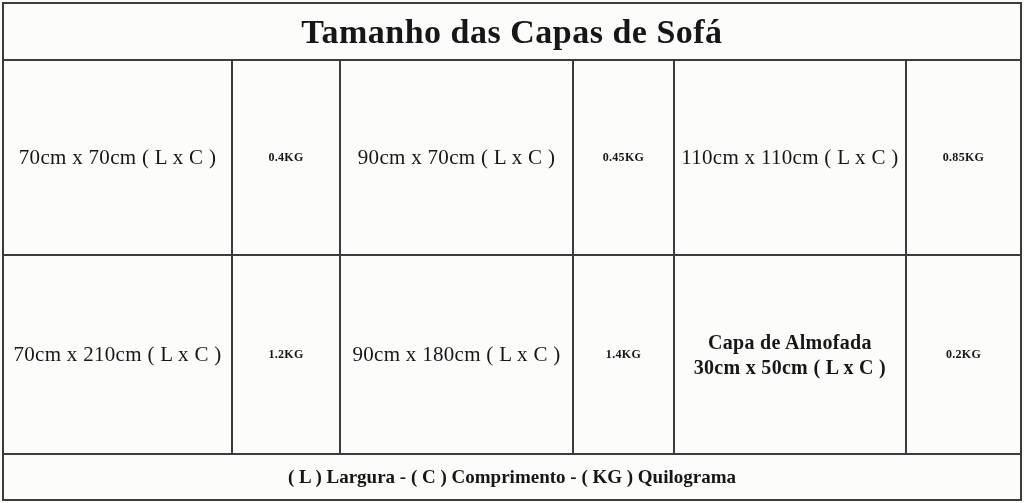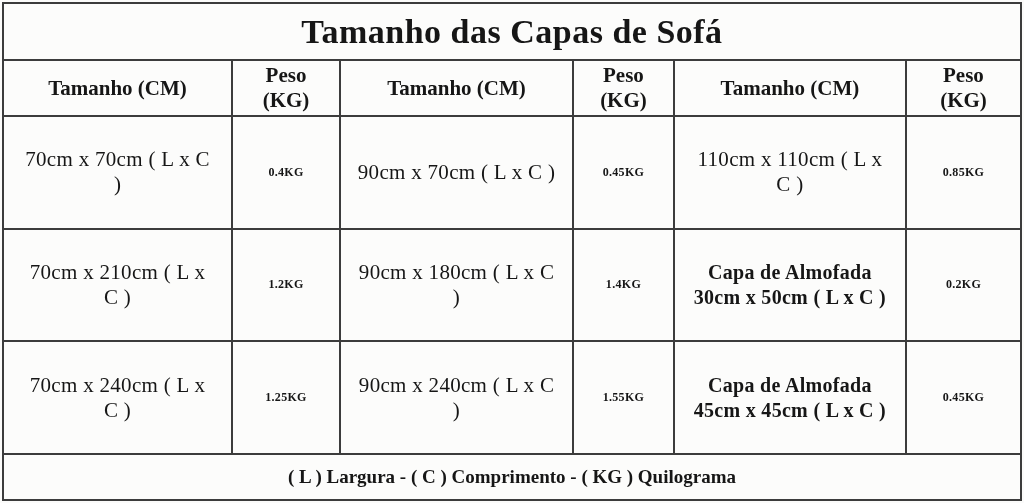--- a/index.html
+++ b/index.html
@@ -22,21 +22,21 @@
     height: 100%;
     border-collapse: collapse;
     table-layout: fixed;
     background: #fcfcfb;
   }
   table.size-table th,
   table.size-table td {
     border: 2px solid #3c3c3c;
     text-align: center;
     vertical-align: middle;
-    padding: 2px 16px;
+    padding: 2px 4px;
     overflow: hidden;
   }
   tr.title-row th {
     font-size: 34px;
     font-weight: bold;
     letter-spacing: 0.5px;
     height: 51px;
   }
   tr.header-row th {
     font-size: 21px;
@@ -77,28 +77,20 @@
         <col style="width: 10.6%;">
         <col style="width: 22.9%;">
         <col style="width: 9.9%;">
         <col style="width: 22.8%;">
         <col style="width: 11.3%;">
       </colgroup>
     <thead>
       <tr class="title-row">
         <th colspan="6">Tamanho das Capas de Sofá</th>
       </tr>
-      <tr class="header-row" id="header-row">
-          <th>Tamanho (CM)</th>
-          <th>Peso (KG)</th>
-          <th>Tamanho (CM)</th>
-          <th>Peso (KG)</th>
-          <th>Tamanho (CM)</th>
-          <th>Peso (KG)</th>
-        </tr>
     </thead>
     <tbody id="table-body">
         <tr>
           <td class="size-cell">
             <div>70cm x 70cm ( L x C )</div>
           </td>
           <td class="weight-cell">
             <div>0.4KG</div>
           </td>
           <td class="size-cell">
@@ -128,41 +120,20 @@
             <div>1.4KG</div>
           </td>
           <td class="size-cell multiline">
             <div>Capa de Almofada</div>
             <div>30cm x 50cm ( L x C )</div>
           </td>
           <td class="weight-cell">
             <div>0.2KG</div>
           </td>
         </tr>
-        <tr>
-          <td class="size-cell">
-            <div>70cm x 240cm ( L x C )</div>
-          </td>
-          <td class="weight-cell">
-            <div>1.25KG</div>
-          </td>
-          <td class="size-cell">
-            <div>90cm x 240cm ( L x C )</div>
-          </td>
-          <td class="weight-cell">
-            <div>1.55KG</div>
-          </td>
-          <td class="size-cell multiline">
-            <div>Capa de Almofada</div>
-            <div>45cm x 45cm ( L x C )</div>
-          </td>
-          <td class="weight-cell">
-            <div>0.45KG</div>
-          </td>
-        </tr>
       </tbody>
     <tfoot>
       <tr>
         <td colspan="6">( L ) Largura - ( C ) Comprimento - ( KG ) Quilograma</td>
       </tr>
     </tfoot>
   </table>
 </div>
 
 </body></html>

